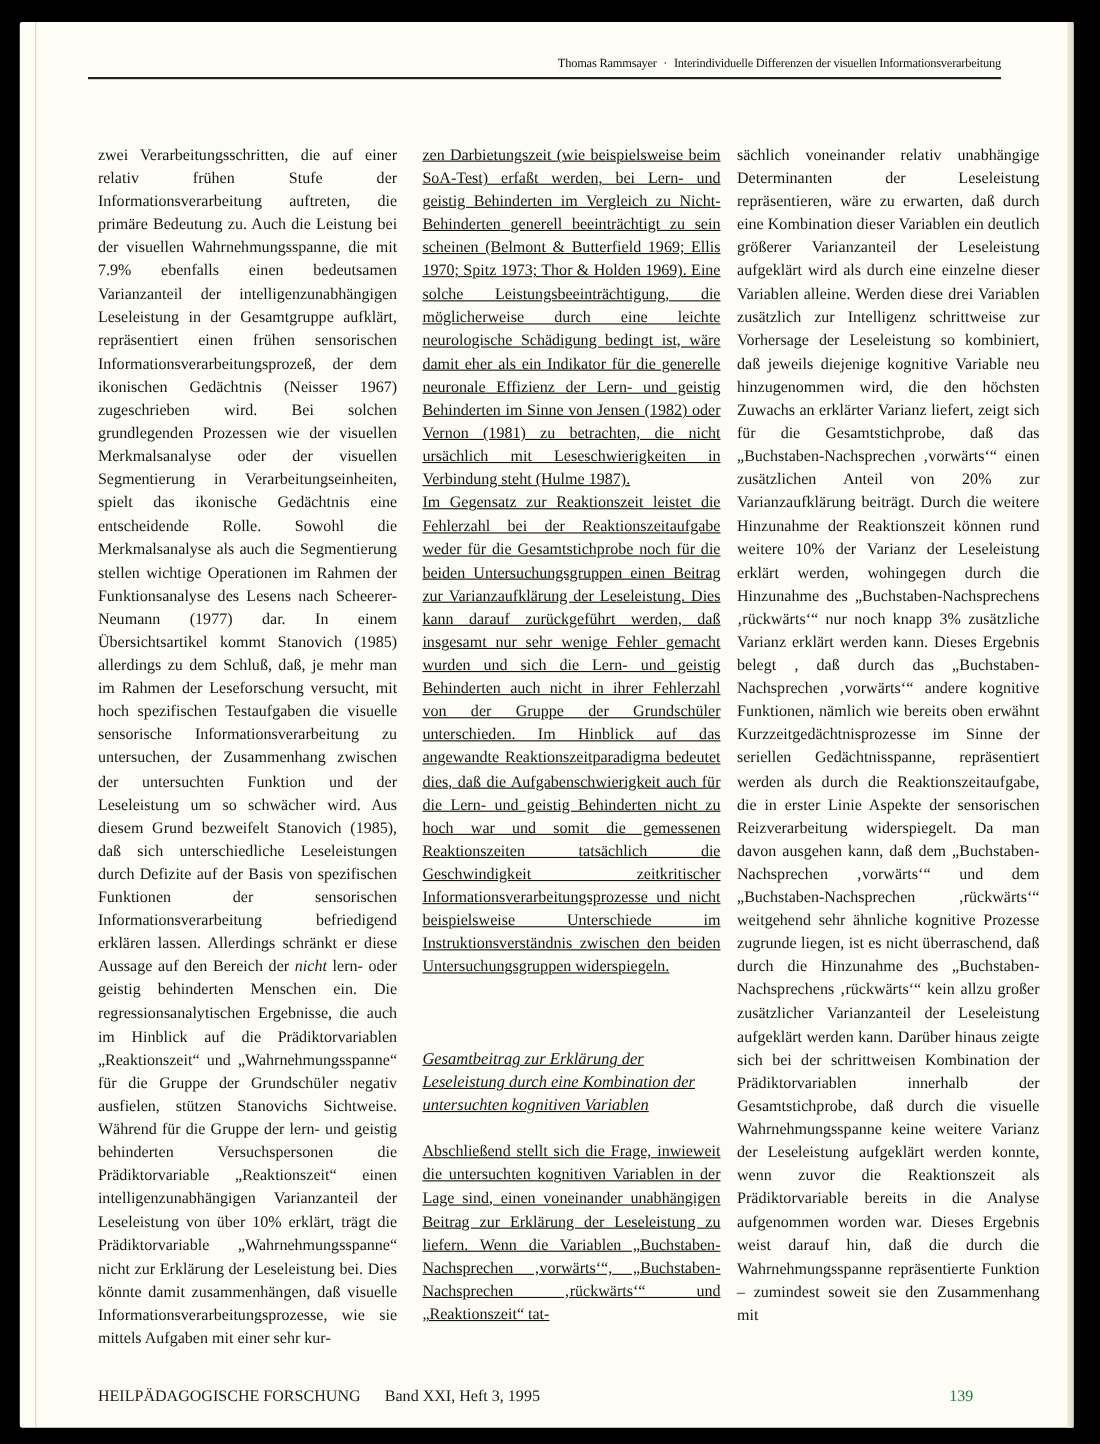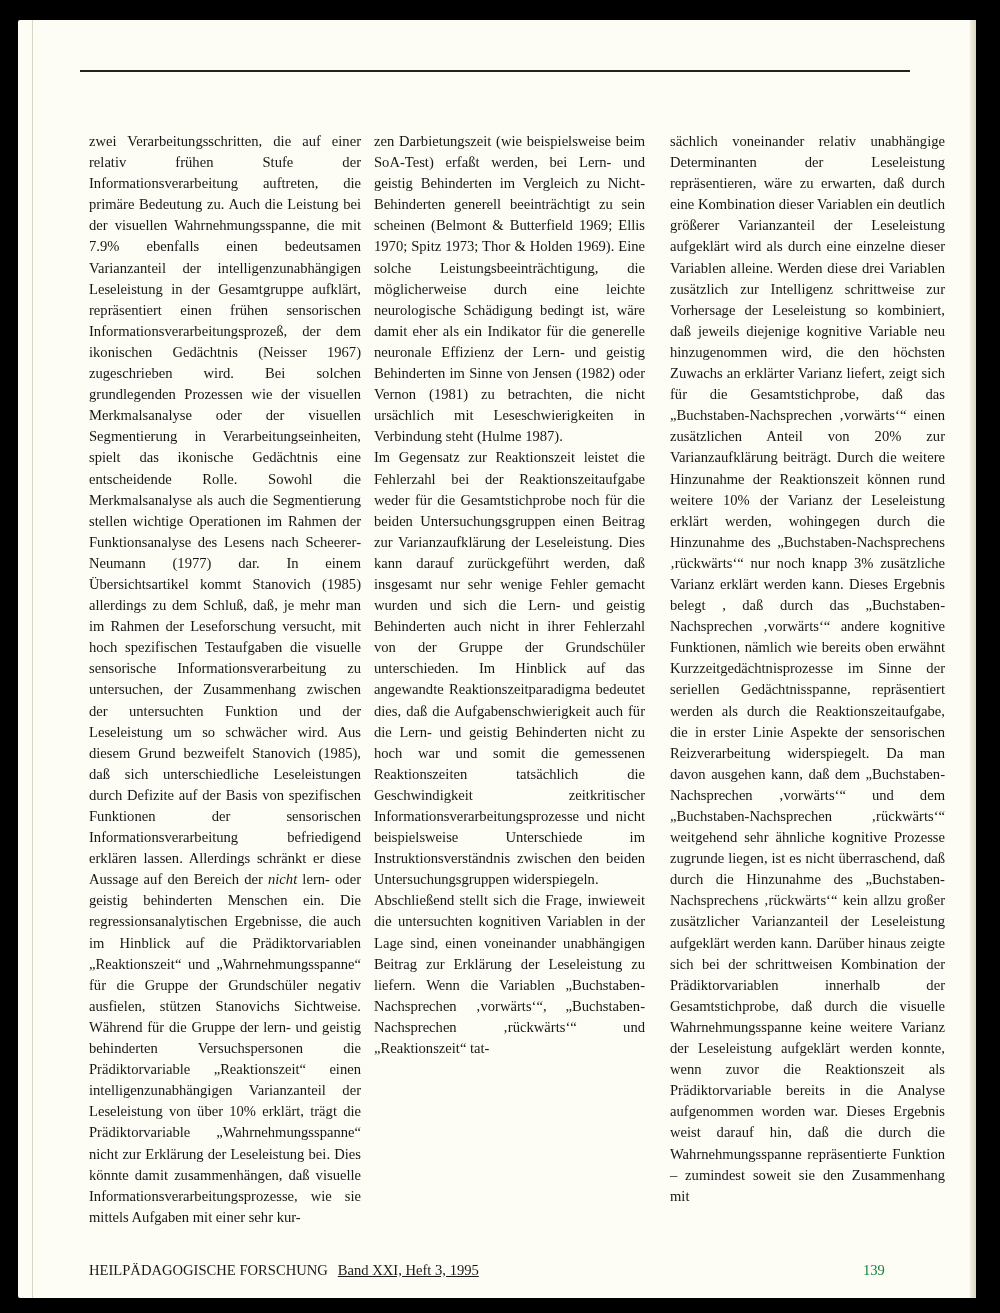--- a/index.html
+++ b/index.html
@@ -25,50 +25,54 @@
   .running-head .sep { margin: 0 6px; }
   .head-rule {
     position: absolute; left: 62px; top: 50px; width: 830px; height: 2px; background: #222;
   }
   .col {
     position: absolute; top: 111px; width: 272px;
     font-size: 14.6px; line-height: 21.1px; text-align: justify; color: #161616;
   }
   .col p { margin: 0; }
   .col-1 { left: 71px; }
-  .col-2 { left: 356px; width: 271px; }
+  .col-2 { left: 366px; width: 271px; text-decoration: underline; }
   .col-3 { left: 652px; width: 275px; }
   .subheading {
     font-style: italic; margin-top: 63px !important; margin-bottom: 21px !important;
     text-align: left !important; font-size: 15px; line-height: 21px;
   }
   .footer-journal {
     position: absolute; left: 71px; top: 1242px; font-size: 14.6px; color: #1a1a1a;
   }
-  .footer-journal .vol { margin-left: 10px; text-decoration: underline; }
+  .footer-journal .vol { margin-left: 22px; }
   .page-number {
     position: absolute; left: 845px; top: 1242px; font-size: 14.6px; color: #15803d;
   }
 </style>
 </head>
 <body>
 
 <div class="page">
   <div class="gutter-line"></div>
   <div class="right-edge"></div>
 
+  <div class="running-head">
+    <span>Thomas Rammsayer</span><span class="sep">·</span><span>Interindividuelle Differenzen der visuellen Informationsverarbeitung</span>
+  </div>
   <div class="head-rule"></div>
 
   <div class="col col-1">
     <p><span>zwei Verarbeitungsschritten, die auf einer relativ frühen Stufe der Informationsverarbeitung auftreten, die primäre Bedeutung zu. Auch die Leistung bei der visuellen Wahrnehmungsspanne, die mit 7.9% ebenfalls einen bedeutsamen Varianzanteil der intelligenzunabhängigen Leseleistung in der Gesamtgruppe aufklärt, repräsentiert einen frühen sensorischen Informationsverarbeitungsprozeß, der dem ikonischen Gedächtnis (Neisser 1967) zugeschrieben wird. Bei solchen grundlegenden Prozessen wie der visuellen Merkmalsanalyse oder der visuellen Segmentierung in Verarbeitungseinheiten, spielt das ikonische Gedächtnis eine entscheidende Rolle. Sowohl die Merkmalsanalyse als auch die Segmentierung stellen wichtige Operationen im Rahmen der Funktionsanalyse des Lesens nach Scheerer-Neumann (1977) dar. In einem Übersichtsartikel kommt Stanovich (1985) allerdings zu dem Schluß, daß, je mehr man im Rahmen der Leseforschung versucht, mit hoch spezifischen Testaufgaben die visuelle sensorische Informationsverarbeitung zu untersuchen, der Zusammenhang zwischen der untersuchten Funktion und der Leseleistung um so schwächer wird. Aus diesem Grund bezweifelt Stanovich (1985), daß sich unterschiedliche Leseleistungen durch Defizite auf der Basis von spezifischen Funktionen der sensorischen Informationsverarbeitung befriedigend erklären lassen. Allerdings schränkt er diese Aussage auf den Bereich der </span><em>nicht</em><span> lern- oder geistig behinderten Menschen ein. Die regressionsanalytischen Ergebnisse, die auch im Hinblick auf die Prädiktorvariablen „Reaktionszeit“ und „Wahrnehmungsspanne“ für die Gruppe der Grundschüler negativ ausfielen, stützen Stanovichs Sichtweise. Während für die Gruppe der lern- und geistig behinderten Versuchspersonen die Prädiktorvariable „Reaktionszeit“ einen intelligenzunabhängigen Varianzanteil der Leseleistung von über 10% erklärt, trägt die Prädiktorvariable „Wahrnehmungsspanne“ nicht zur Erklärung der Leseleistung bei. Dies könnte damit zusammenhängen, daß visuelle Informationsverarbeitungsprozesse, wie sie mittels Aufgaben mit einer sehr kur-</span></p>
   </div>
 
   <div class="col col-2">
     <p>zen Darbietungszeit (wie beispielsweise beim SoA-Test) erfaßt werden, bei Lern- und geistig Behinderten im Vergleich zu Nicht-Behinderten generell beeinträchtigt zu sein scheinen (Belmont &amp; Butterfield 1969; Ellis 1970; Spitz 1973; Thor &amp; Holden 1969). Eine solche Leistungsbeeinträchtigung, die möglicherweise durch eine leichte neurologische Schädigung bedingt ist, wäre damit eher als ein Indikator für die generelle neuronale Effizienz der Lern- und geistig Behinderten im Sinne von Jensen (1982) oder Vernon (1981) zu betrachten, die nicht ursächlich mit Leseschwierigkeiten in Verbindung steht (Hulme 1987).</p>
     <p>Im Gegensatz zur Reaktionszeit leistet die Fehlerzahl bei der Reaktionszeitaufgabe weder für die Gesamtstichprobe noch für die beiden Untersuchungsgruppen einen Beitrag zur Varianzaufklärung der Leseleistung. Dies kann darauf zurückgeführt werden, daß insgesamt nur sehr wenige Fehler gemacht wurden und sich die Lern- und geistig Behinderten auch nicht in ihrer Fehlerzahl von der Gruppe der Grundschüler unterschieden. Im Hinblick auf das angewandte Reaktionszeitparadigma bedeutet dies, daß die Aufgabenschwierigkeit auch für die Lern- und geistig Behinderten nicht zu hoch war und somit die gemessenen Reaktionszeiten tatsächlich die Geschwindigkeit zeitkritischer Informationsverarbeitungsprozesse und nicht beispielsweise Unterschiede im Instruktionsverständnis zwischen den beiden Untersuchungsgruppen widerspiegeln.</p>
+    <p class="subheading">Gesamtbeitrag zur Erklärung der Leseleistung durch eine Kombination der untersuchten kognitiven Variablen</p>
     <p>Abschließend stellt sich die Frage, inwieweit die untersuchten kognitiven Variablen in der Lage sind, einen voneinander unabhängigen Beitrag zur Erklärung der Leseleistung zu liefern. Wenn die Variablen „Buchstaben-Nachsprechen ‚vorwärts‘“, „Buchstaben-Nachsprechen ‚rückwärts‘“ und „Reaktionszeit“ tat-</p>
   </div>
 
   <div class="col col-3">
     <p>sächlich voneinander relativ unabhängige Determinanten der Leseleistung repräsentieren, wäre zu erwarten, daß durch eine Kombination dieser Variablen ein deutlich größerer Varianzanteil der Leseleistung aufgeklärt wird als durch eine einzelne dieser Variablen alleine. Werden diese drei Variablen zusätzlich zur Intelligenz schrittweise zur Vorhersage der Leseleistung so kombiniert, daß jeweils diejenige kognitive Variable neu hinzugenommen wird, die den höchsten Zuwachs an erklärter Varianz liefert, zeigt sich für die Gesamtstichprobe, daß das „Buchstaben-Nachsprechen ‚vorwärts‘“ einen zusätzlichen Anteil von 20% zur Varianzaufklärung beiträgt. Durch die weitere Hinzunahme der Reaktionszeit können rund weitere 10% der Varianz der Leseleistung erklärt werden, wohingegen durch die Hinzunahme des „Buchstaben-Nachsprechens ‚rückwärts‘“ nur noch knapp 3% zusätzliche Varianz erklärt werden kann. Dieses Ergebnis belegt , daß durch das „Buchstaben-Nachsprechen ‚vorwärts‘“ andere kognitive Funktionen, nämlich wie bereits oben erwähnt Kurzzeitgedächtnisprozesse im Sinne der seriellen Gedächtnisspanne, repräsentiert werden als durch die Reaktionszeitaufgabe, die in erster Linie Aspekte der sensorischen Reizverarbeitung widerspiegelt. Da man davon ausgehen kann, daß dem „Buchstaben-Nachsprechen ‚vorwärts‘“ und dem „Buchstaben-Nachsprechen ‚rückwärts‘“ weitgehend sehr ähnliche kognitive Prozesse zugrunde liegen, ist es nicht überraschend, daß durch die Hinzunahme des „Buchstaben-Nachsprechens ‚rückwärts‘“ kein allzu großer zusätzlicher Varianzanteil der Leseleistung aufgeklärt werden kann. Darüber hinaus zeigte sich bei der schrittweisen Kombination der Prädiktorvariablen innerhalb der Gesamtstichprobe, daß durch die visuelle Wahrnehmungsspanne keine weitere Varianz der Leseleistung aufgeklärt werden konnte, wenn zuvor die Reaktionszeit als Prädiktorvariable bereits in die Analyse aufgenommen worden war. Dieses Ergebnis weist darauf hin, daß die durch die Wahrnehmungsspanne repräsentierte Funktion – zumindest soweit sie den Zusammenhang mit</p>
   </div>
 
   <div class="footer-journal">
     <span>HEILPÄDAGOGISCHE FORSCHUNG</span><span class="vol">Band XXI, Heft 3, 1995</span>
   </div>

